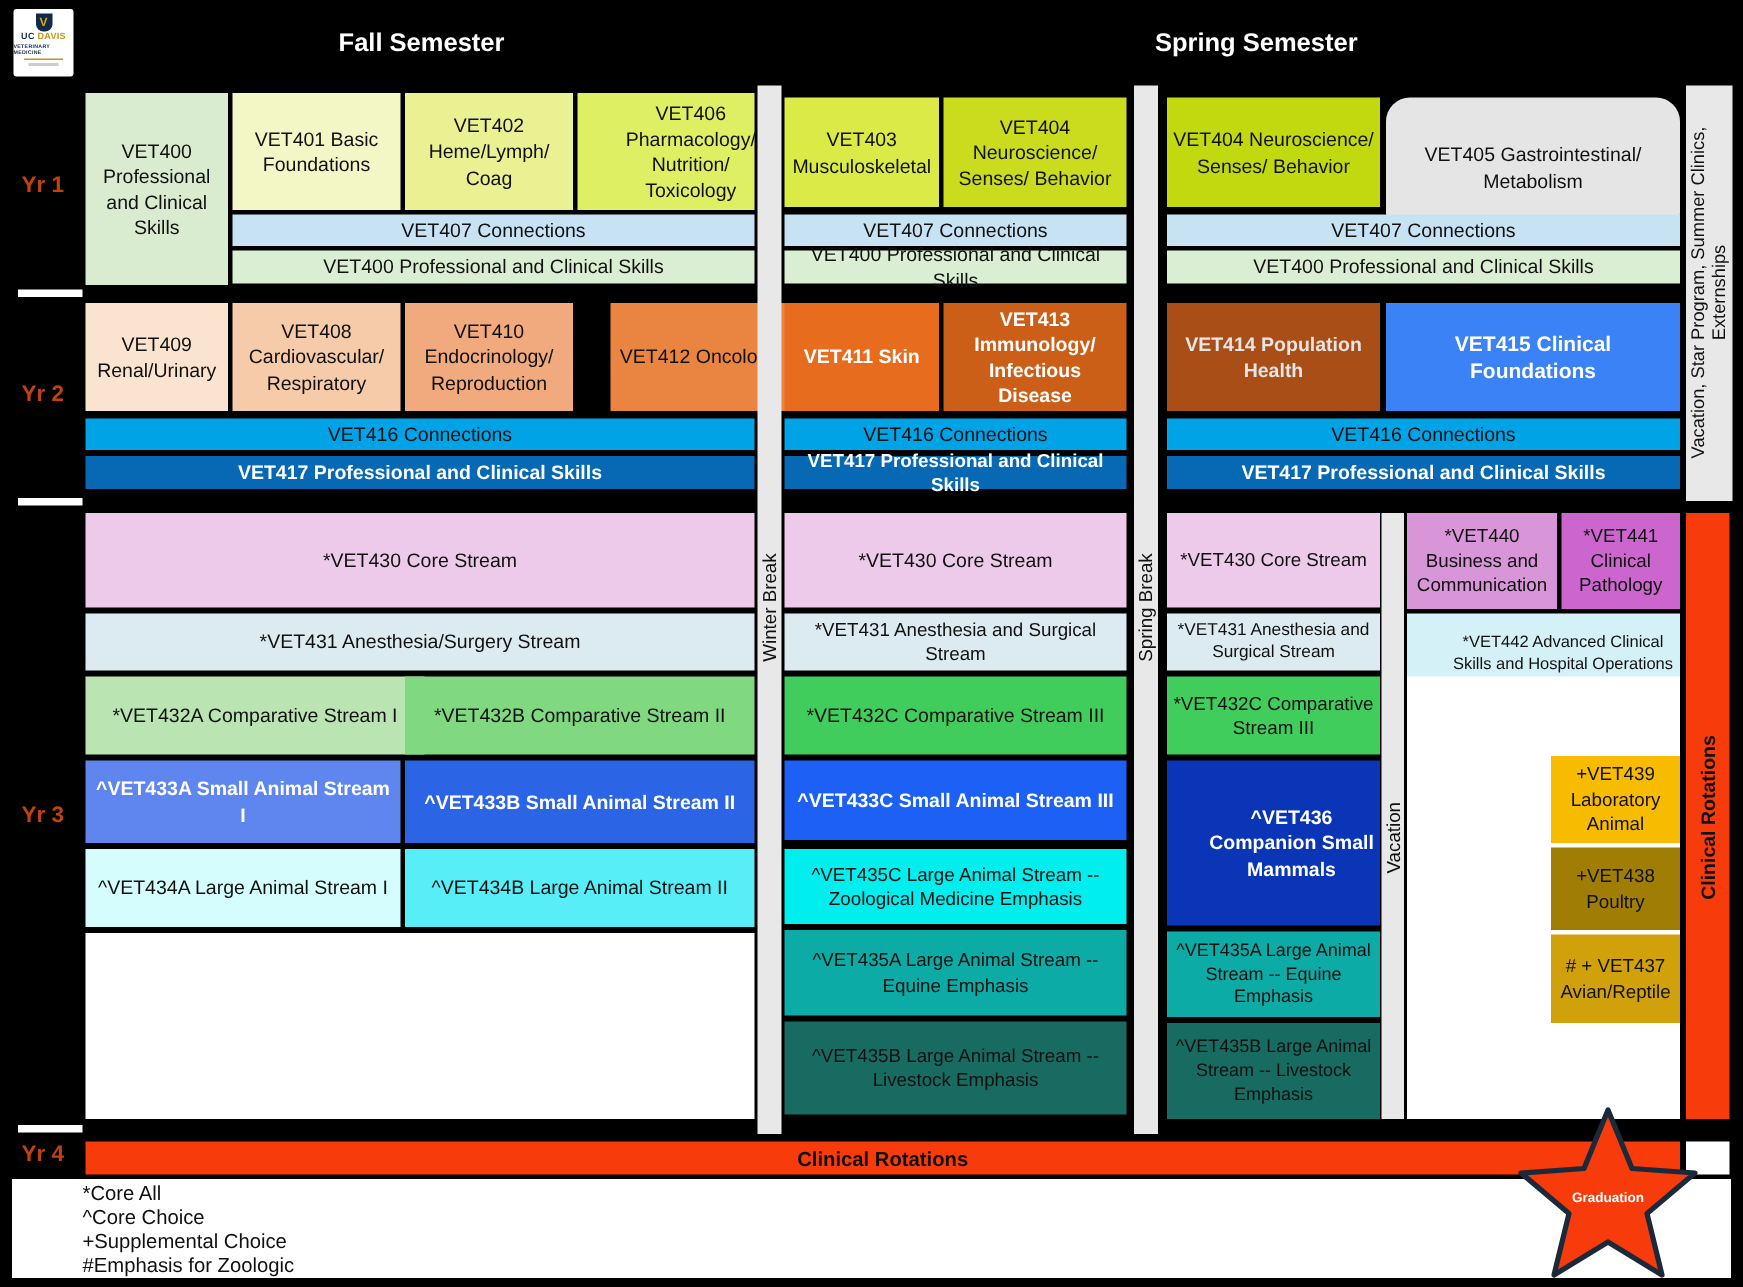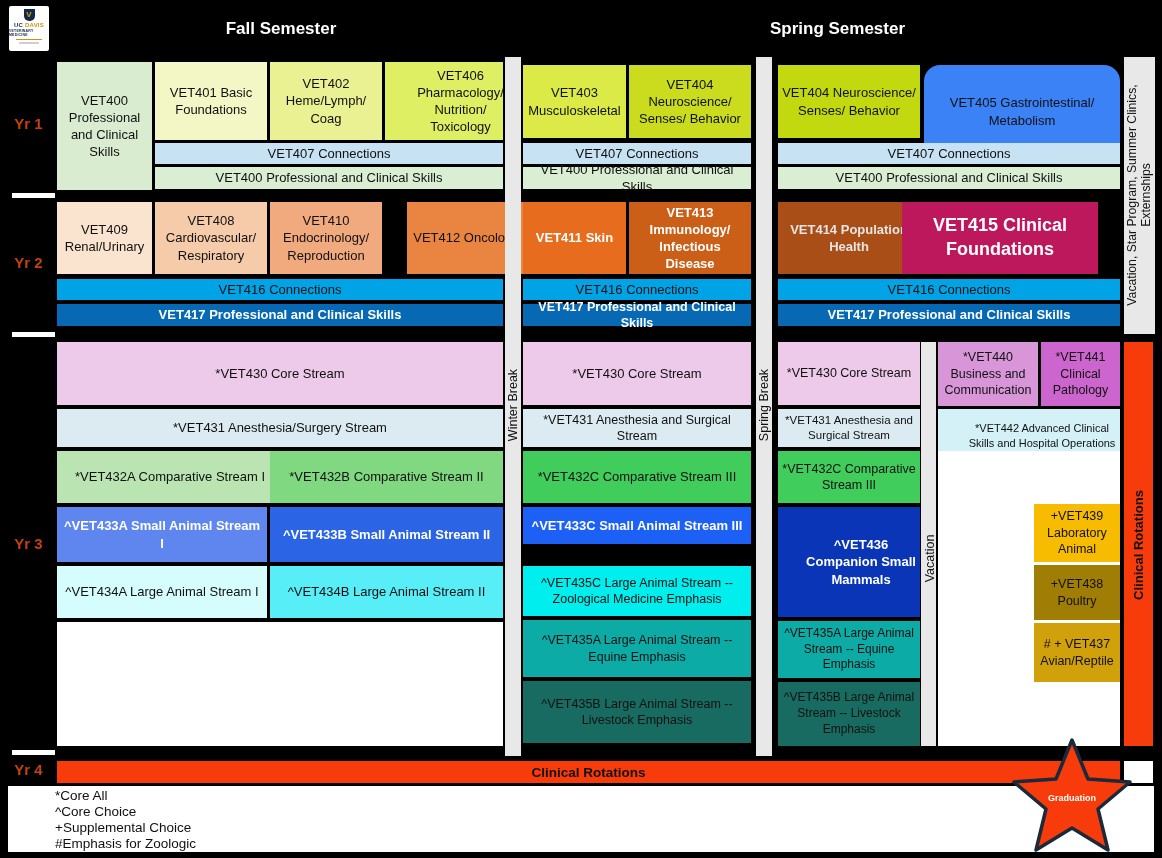--- a/index.html
+++ b/index.html
@@ -70,50 +70,50 @@
     <div class="block" style="left: 155px; top: 62px; width: 112px; height: 78px; background: rgb(243, 247, 198); font-size: 13px;">VET401 Basic Foundations</div>
     <div class="block" style="left: 270px; top: 62px; width: 112px; height: 78px; background: rgb(234, 241, 147); font-size: 13px;">VET402 Heme/Lymph/ Coag</div>
     <div class="block" style="left: 385px; top: 62px; width: 118px; height: 78px; background: rgb(223, 239, 99); font-size: 13px; padding-left: 37px;">VET406 Pharmacology/ Nutrition/ Toxicology</div>
     <div class="block" style="left: 155px; top: 143px; width: 348px; height: 21px; background: rgb(198, 226, 243); font-size: 13px;">VET407 Connections</div>
     <div class="block" style="left: 155px; top: 167px; width: 348px; height: 22px; background: rgb(218, 238, 211); font-size: 13px;">VET400 Professional and Clinical Skills</div>
     <div class="block" style="left: 523px; top: 65px; width: 103px; height: 73px; background: rgb(220, 234, 71); font-size: 13px;">VET403 Musculoskeletal</div>
     <div class="block" style="left: 629px; top: 65px; width: 122px; height: 73px; background: rgb(202, 220, 29); font-size: 13px;">VET404 Neuroscience/ Senses/ Behavior</div>
     <div class="block" style="left: 523px; top: 143px; width: 228px; height: 21px; background: rgb(198, 226, 243); font-size: 13px;">VET407 Connections</div>
     <div class="block" style="left: 523px; top: 167px; width: 228px; height: 22px; background: rgb(218, 238, 211); font-size: 13px;">VET400 Professional and Clinical Skills</div>
     <div class="block" style="left: 778px; top: 65px; width: 142px; height: 73px; background: rgb(195, 217, 15); font-size: 13px;">VET404 Neuroscience/ Senses/ Behavior</div>
-    <div class="block" style="left: 924px; top: 65px; width: 196px; height: 93px; background: #3b82f6; font-size: 13px; border-radius: 16px;">VET405 Gastrointestinal/ Metabolism</div>
+    <div class="block" style="left: 924px; top: 65px; width: 196px; height: 93px; background: #e5e5e5; font-size: 13px; border-radius: 16px;">VET405 Gastrointestinal/ Metabolism</div>
     <div class="block" style="left: 778px; top: 143px; width: 342px; height: 21px; background: rgb(198, 226, 243); font-size: 13px;">VET407 Connections</div>
     <div class="block" style="left: 778px; top: 167px; width: 342px; height: 22px; background: rgb(218, 238, 211); font-size: 13px;">VET400 Professional and Clinical Skills</div>
     <div class="block" style="left: 57px; top: 202px; width: 95px; height: 72px; background: rgb(250, 227, 207); font-size: 13px;">VET409 Renal/Urinary</div>
     <div class="block" style="left: 155px; top: 202px; width: 112px; height: 72px; background: rgb(246, 203, 169); font-size: 13px;">VET408 Cardiovascular/ Respiratory</div>
     <div class="block" style="left: 270px; top: 202px; width: 112px; height: 72px; background: rgb(241, 170, 125); font-size: 13px;">VET410 Endocrinology/ Reproduction</div>
     <div class="block" style="left: 407px; top: 202px; width: 118px; height: 72px; background: rgb(233, 133, 64); font-size: 13px;">VET412 Oncology</div>
     <div class="block" style="left: 57px; top: 279px; width: 446px; height: 21px; background: rgb(0, 164, 230); font-size: 13px;">VET416 Connections</div>
     <div class="block bold" style="left: 57px; top: 304px; width: 446px; height: 22px; background: rgb(7, 105, 180); color: rgb(255, 255, 255); font-size: 13px;">VET417 Professional and Clinical Skills</div>
     <div class="block bold" style="left: 523px; top: 202px; width: 103px; height: 72px; background: rgb(231, 108, 30); color: rgb(255, 255, 255); font-size: 13px;">VET411 Skin</div>
     <div class="block bold" style="left: 629px; top: 202px; width: 122px; height: 72px; background: rgb(203, 95, 24); color: rgb(255, 255, 255); font-size: 13px;">VET413 Immunology/ Infectious Disease</div>
     <div class="block" style="left: 523px; top: 279px; width: 228px; height: 21px; background: rgb(0, 164, 230); font-size: 13px;">VET416 Connections</div>
     <div class="block bold" style="left: 523px; top: 304px; width: 228px; height: 22px; background: rgb(7, 105, 180); color: rgb(255, 255, 255); font-size: 12.5px;">VET417 Professional and Clinical Skills</div>
     <div class="block bold" style="left: 778px; top: 202px; width: 142px; height: 72px; background: rgb(168, 78, 22); color: #e5e5e5; font-size: 13px;">VET414 Population Health</div>
-    <div class="block bold" style="left: 902px; top: 202px; width: 196px; height: 72px; background: #be185d; color: rgb(255, 255, 255); font-size: 18px;">VET415 Clinical Foundations</div>
+    <div class="block bold" style="left: 924px; top: 202px; width: 196px; height: 72px; background: #3b82f6; color: rgb(255, 255, 255); font-size: 14px;">VET415 Clinical Foundations</div>
     <div class="block" style="left: 778px; top: 279px; width: 342px; height: 21px; background: rgb(0, 164, 230); font-size: 13px;">VET416 Connections</div>
     <div class="block bold" style="left: 778px; top: 304px; width: 342px; height: 22px; background: rgb(7, 105, 180); color: rgb(255, 255, 255); font-size: 13px;">VET417 Professional and Clinical Skills</div>
     <div class="block" style="left: 57px; top: 342px; width: 446px; height: 63px; background: rgb(237, 202, 233); font-size: 13px;">*VET430 Core Stream</div>
     <div class="block" style="left: 57px; top: 409px; width: 446px; height: 38px; background: rgb(220, 235, 242); font-size: 13px;">*VET431 Anesthesia/Surgery Stream</div>
     <div class="block" style="left: 57px; top: 451px; width: 226px; height: 52px; background: rgb(186, 228, 177); font-size: 13px;">*VET432A Comparative Stream I</div>
     <div class="block" style="left: 270px; top: 451px; width: 233px; height: 52px; background: rgb(128, 216, 129); font-size: 13px;">*VET432B Comparative Stream II</div>
     <div class="block bold" style="left: 57px; top: 507px; width: 210px; height: 55px; background: rgb(94, 134, 238); color: rgb(255, 255, 255); font-size: 13px;">^VET433A Small Animal Stream I</div>
     <div class="block bold" style="left: 270px; top: 507px; width: 233px; height: 55px; background: rgb(43, 100, 228); color: rgb(255, 255, 255); font-size: 13px;">^VET433B Small Animal Stream II</div>
     <div class="block" style="left: 57px; top: 566px; width: 210px; height: 52px; background: rgb(213, 253, 253); font-size: 13px;">^VET434A Large Animal Stream I</div>
     <div class="block" style="left: 270px; top: 566px; width: 233px; height: 52px; background: rgb(87, 238, 247); font-size: 13px;">^VET434B Large Animal Stream II</div>
     <div class="block" style="left: 57px; top: 622px; width: 446px; height: 124px; background: rgb(255, 255, 255); font-size: 13px;"></div>
     <div class="block" style="left: 523px; top: 342px; width: 228px; height: 63px; background: rgb(237, 202, 233); font-size: 13px;">*VET430 Core Stream</div>
     <div class="block" style="left: 523px; top: 409px; width: 228px; height: 38px; background: rgb(220, 235, 242); font-size: 12.5px;">*VET431 Anesthesia and Surgical Stream</div>
     <div class="block" style="left: 523px; top: 451px; width: 228px; height: 52px; background: rgb(65, 205, 92); font-size: 13px;">*VET432C Comparative Stream III</div>
-    <div class="block bold" style="left: 523px; top: 507px; width: 228px; height: 37px; background: rgb(28, 96, 245); color: rgb(255, 255, 255); font-size: 13px;">^VET433C Small Animal Stream III</div>
+    <div class="block bold" style="left: 523px; top: 507px; width: 228px; height: 53px; background: rgb(28, 96, 245); color: rgb(255, 255, 255); font-size: 13px;">^VET433C Small Animal Stream III</div>
     <div class="block" style="left: 523px; top: 566px; width: 228px; height: 50px; background: rgb(0, 238, 238); font-size: 12.5px;">^VET435C Large Animal Stream -- Zoological Medicine Emphasis</div>
     <div class="block" style="left: 523px; top: 620px; width: 228px; height: 57px; background: rgb(13, 171, 165); font-size: 12.5px;">^VET435A Large Animal Stream -- Equine Emphasis</div>
     <div class="block" style="left: 523px; top: 681px; width: 228px; height: 62px; background: rgb(24, 107, 97); font-size: 12.5px;">^VET435B Large Animal Stream -- Livestock Emphasis</div>
     <div class="block" style="left: 778px; top: 342px; width: 142px; height: 63px; background: rgb(237, 202, 233); font-size: 12.5px;">*VET430 Core Stream</div>
     <div class="block" style="left: 778px; top: 409px; width: 142px; height: 38px; background: rgb(220, 235, 242); font-size: 11.5px;">*VET431 Anesthesia and Surgical Stream</div>
     <div class="block" style="left: 778px; top: 451px; width: 142px; height: 52px; background: rgb(65, 205, 92); font-size: 12.5px;">*VET432C Comparative Stream III</div>
     <div class="block bold" style="left: 778px; top: 507px; width: 142px; height: 110px; background: rgb(10, 53, 182); color: rgb(255, 255, 255); font-size: 13px; padding-left: 28px;">^VET436 Companion Small Mammals</div>
     <div class="block" style="left: 778px; top: 621px; width: 142px; height: 57px; background: rgb(13, 171, 165); font-size: 12px;">^VET435A Large Animal Stream -- Equine Emphasis</div>
     <div class="block" style="left: 778px; top: 682px; width: 142px; height: 64px; background: rgb(24, 107, 97); font-size: 12px;">^VET435B Large Animal Stream -- Livestock Emphasis</div>
     <div class="block" style="left: 938px; top: 342px; width: 100px; height: 64px; background: rgb(216, 150, 217); font-size: 12.5px;">*VET440 Business and Communication</div>

